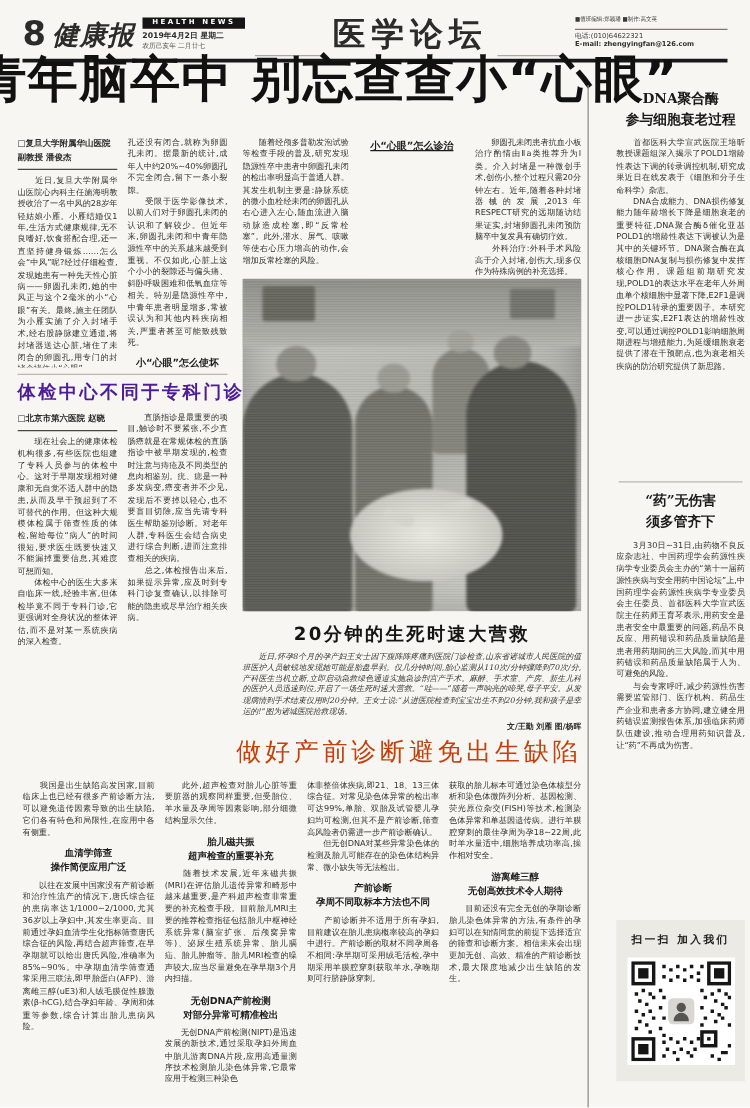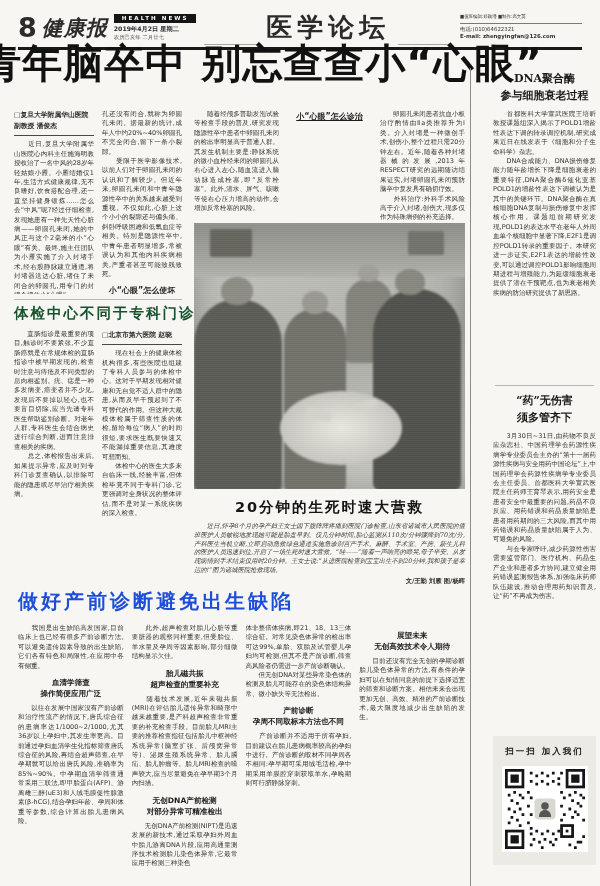--- a/index.html
+++ b/index.html
@@ -26,21 +26,21 @@
   .sub2{font-size:7.6px;font-weight:bold;text-align:center;margin:6px 0 5px;line-height:1.45;color:#1e1d1b;}
   .sub2 span{display:block;}
   .byline{font-size:6.8px;font-weight:bold;line-height:1.65;border-bottom:1px solid #4a4843;padding-bottom:3px;margin-bottom:4px;}
   .col{flex:1;min-width:0;overflow:hidden;}
   
   .headline1{position:absolute;left:18px;top:38px;width:447px;height:50px;display:flex;align-items:center;justify-content:center;
              font-size:40px;font-weight:900;letter-spacing:1px;white-space:nowrap;color:#111;}
   .left-stack{position:absolute;left:14px;top:110px;width:168px;}
   .lead-left{display:flex;gap:8px;height:184px;overflow:hidden;}
   .sect-rule{border:none;border-top:1px solid #bab7b1;margin:5px 0 4px;}
-  .checkup-h2{font-size:14.5px;font-weight:700;letter-spacing:2px;text-align:center;margin:4px 0 7px;white-space:nowrap;color:#14532d;}
+  .checkup-h2{font-size:14.5px;font-weight:700;letter-spacing:2px;text-align:center;margin:4px 0 7px;white-space:nowrap;color:#4c1d95;}
   .checkup-cols{display:flex;gap:8px;height:238px;overflow:hidden;}
   .right-stack{position:absolute;left:194px;top:110px;width:271px;}
   .lead-top{display:flex;gap:8px;height:110px;overflow:hidden;}
   
   .photo{position:relative;margin-top:3px;height:266px;overflow:hidden;background:linear-gradient(160deg,#c9c9c4,#b0b0ab 55%,#d4d4ce);box-shadow:inset 0 0 34px rgba(0,0,0,.28);}
   .scene{position:absolute;inset:0;filter:blur(1.1px);}
   .ph-top{position:absolute;top:0;left:0;right:0;height:54px;background:linear-gradient(#8f8f8a,#a6a6a1 70%,#b4b4af);}
   .ph-monitor{position:absolute;left:16px;top:6px;width:42px;height:28px;background:#66665f;border-radius:2px;}
   .ph-monitor2{position:absolute;left:214px;top:8px;width:36px;height:24px;background:#73736c;border-radius:2px;}
   .ph-field{position:absolute;left:86px;top:168px;width:122px;height:74px;background:radial-gradient(#eae9e1,#c4c3bd 78%);border-radius:50%;}
@@ -57,21 +57,21 @@
   .hand{position:absolute;background:#d5d4cd;border-radius:5px;}
   .h1a{left:112px;top:186px;width:26px;height:10px;transform:rotate(18deg);}
   .h1b{left:160px;top:178px;width:24px;height:9px;transform:rotate(-14deg);}
   .photo::after{content:"";position:absolute;inset:0;background:repeating-linear-gradient(0deg,rgba(255,255,255,.04) 0 1px,rgba(0,0,0,.03) 1px 2px);pointer-events:none;}
   
   .cap-title{font-size:14.5px;font-weight:700;letter-spacing:2px;text-align:center;margin:9px 0 5px;color:#161514;}
   .cap-text{font-family:"DejaVu Serif","Liberation Serif",serif;font-style:italic;font-size:6.3px;line-height:8.8px;text-align:justify;white-space:pre-line;margin:0;color:#3a3935;}
   .cap-credit{font-size:6.3px;font-weight:bold;text-align:right;margin-top:2px;color:#2f2e2b;}
   
   .bottom-art{position:absolute;left:18px;top:588px;width:447px;}
-  .bottom-h2{font-size:20px;font-weight:700;letter-spacing:3px;text-align:left;margin:0 0 9px;white-space:nowrap;color:#1d4ed8;}
+  .bottom-h2{font-size:20px;font-weight:400;letter-spacing:3px;text-align:right;margin:0 0 9px;white-space:nowrap;color:#c2410c;}
   .pcols{display:flex;gap:8px;height:252px;overflow:hidden;}
   
   .sidebar{position:absolute;left:470px;top:68px;width:103px;height:824px;border-left:1px solid #8f8c86;padding-left:22px;}
   .side-h3{font-family:"DejaVu Serif","Liberation Serif",serif;font-size:11px;font-weight:700;line-height:1.5;text-align:center;margin:3px 0 6px;color:#1c1b19;}
   .side-body{height:268px;overflow:hidden;}
   .side-body2{height:296px;overflow:hidden;}
   .side-rule{border:none;border-top:1px solid #b9b6b0;margin:7px 2px;}
   .qr-box{margin-top:8px;background:#eceae5;padding:10px 5px 9px;text-align:center;}
   .qr-label{font-size:8.5px;font-weight:bold;letter-spacing:2px;color:#222120;}
   .qr-wrap{margin-top:8px;display:inline-block;background:#fff;padding:3px;}
@@ -121,27 +121,27 @@
 　　受限于医学影像技术,以前人们对于卵圆孔未闭的认识和了解较少。但近年来,卵圆孔未闭和中青年隐源性卒中的关系越来越受到重视。不仅如此,心脏上这个小小的裂隙还与偏头痛、斜卧呼吸困难和低氧血症等相关。特别是隐源性卒中,中青年患者明显增多,常被误认为和其他内科疾病相关,严重者甚至可能致残致死。</p>
         <h4 class="sub">小“心眼”怎么使坏</h4>
 
       </div>
     </div>
     <hr class="sect-rule">
     <div class="checkup">
       <h2 class="checkup-h2">体检中心不同于专科门诊</h2>
       <div class="checkup-cols">
         <div class="col">
-          <p class="t">　　直肠指诊是最重要的项目,触诊时不要紧张,不少直肠癌就是在常规体检的直肠指诊中被早期发现的,检查时注意与痔疮及不同类型的息肉相鉴别。疣、痣是一种多发病变,癌变者并不少见,发现后不要掉以轻心,也不要盲目切除,应当先请专科医生帮助鉴别诊断。对老年人群,专科医生会结合病史进行综合判断,进而注意排查相关的疾病。
-　　总之,体检报告出来后,如果提示异常,应及时到专科门诊复查确认,以排除可能的隐患或尽早治疗相关疾病。</p>
-        </div>
-        <div class="col">
           <div class="byline">□北京市第六医院 赵晓</div>
           <p class="t">　　现在社会上的健康体检机构很多,有些医院也组建了专科人员参与的体检中心。这对于早期发现相对健康和无自觉不适人群中的隐患,从而及早干预起到了不可替代的作用。但这种大规模体检属于筛查性质的体检,留给每位“病人”的时间很短,要求医生既要快速又不能漏掉重要信息,其难度可想而知。
 　　体检中心的医生大多来自临床一线,经验丰富,但体检毕竟不同于专科门诊,它更强调对全身状况的整体评估,而不是对某一系统疾病的深入检查。</p>
+        </div>
+        <div class="col">
+          <p class="t">　　直肠指诊是最重要的项目,触诊时不要紧张,不少直肠癌就是在常规体检的直肠指诊中被早期发现的,检查时注意与痔疮及不同类型的息肉相鉴别。疣、痣是一种多发病变,癌变者并不少见,发现后不要掉以轻心,也不要盲目切除,应当先请专科医生帮助鉴别诊断。对老年人群,专科医生会结合病史进行综合判断,进而注意排查相关的疾病。
+　　总之,体检报告出来后,如果提示异常,应及时到专科门诊复查确认,以排除可能的隐患或尽早治疗相关疾病。</p>
         </div>
       </div>
     </div>
   </div>
 
   <div class="right-stack">
     <div class="lead-top">
       <div class="col">
         <p class="t">　　随着经颅多普勒发泡试验等检查手段的普及,研究发现隐源性卒中患者中卵圆孔未闭的检出率明显高于普通人群。其发生机制主要是:静脉系统的微小血栓经未闭的卵圆孔从右心进入左心,随血流进入脑动脉造成栓塞,即“反常栓塞”。此外,潜水、屏气、咳嗽等使右心压力增高的动作,会增加反常栓塞的风险。</p>
       </div>
@@ -204,22 +204,23 @@
       <div class="col">
         <p class="t">体非整倍体疾病,即21、18、13三体综合征。对常见染色体异常的检出率可达99%,单胎、双胎及试管婴儿孕妇均可检测,但其不是产前诊断,筛查高风险者仍需进一步产前诊断确认。
 　　但无创DNA对某些异常染色体的检测及胎儿可能存在的染色体结构异常、微小缺失等无法检出。</p>
         <h4 class="sub2">
           <span>产前诊断</span>
           <span>孕周不同取标本方法也不同</span>
         </h4>
         <p class="t">　　产前诊断并不适用于所有孕妇,目前建议在胎儿患病概率较高的孕妇中进行。产前诊断的取材不同孕周各不相同:孕早期可采用绒毛活检,孕中期采用羊膜腔穿刺获取羊水,孕晚期则可行脐静脉穿刺。</p>
       </div>
       <div class="col">
-        <h4 class="sub2">
-          <span>展望未来</span>
+        <p class="t">获取的胎儿标本可通过染色体核型分析和染色体微阵列分析、基因检测、荧光原位杂交(FISH)等技术,检测染色体异常和单基因遗传病。进行羊膜腔穿刺的最佳孕周为孕18~22周,此时羊水量适中,细胞培养成功率高,操作相对安全。</p>
+        <h4 class="sub2">
+          <span>游离雌三醇</span>
           <span>无创高效技术令人期待</span>
         </h4>
         <p class="t">　　目前还没有完全无创的孕期诊断胎儿染色体异常的方法,有条件的孕妇可以在知情同意的前提下选择适宜的筛查和诊断方案。相信未来会出现更加无创、高效、精准的产前诊断技术,最大限度地减少出生缺陷的发生。</p>
       </div>
     </div>
   </div>
 
   <div class="sidebar">
     <div>
       <h3 class="side-h3">

